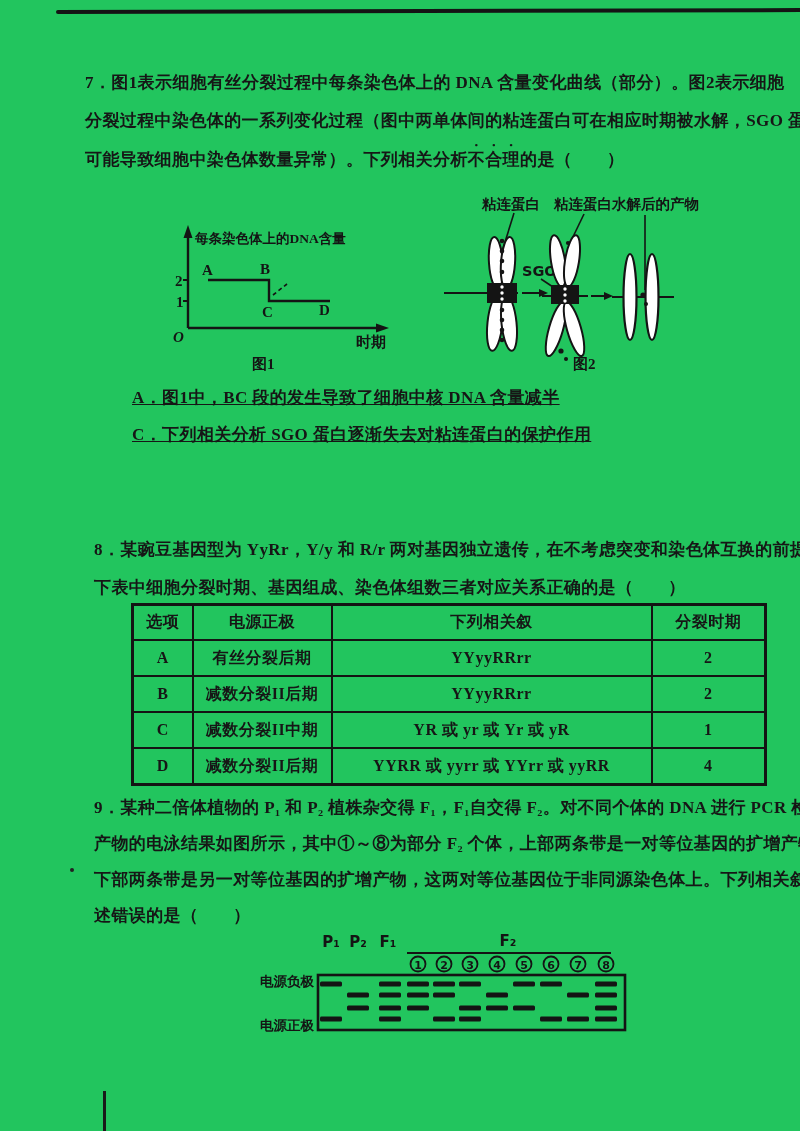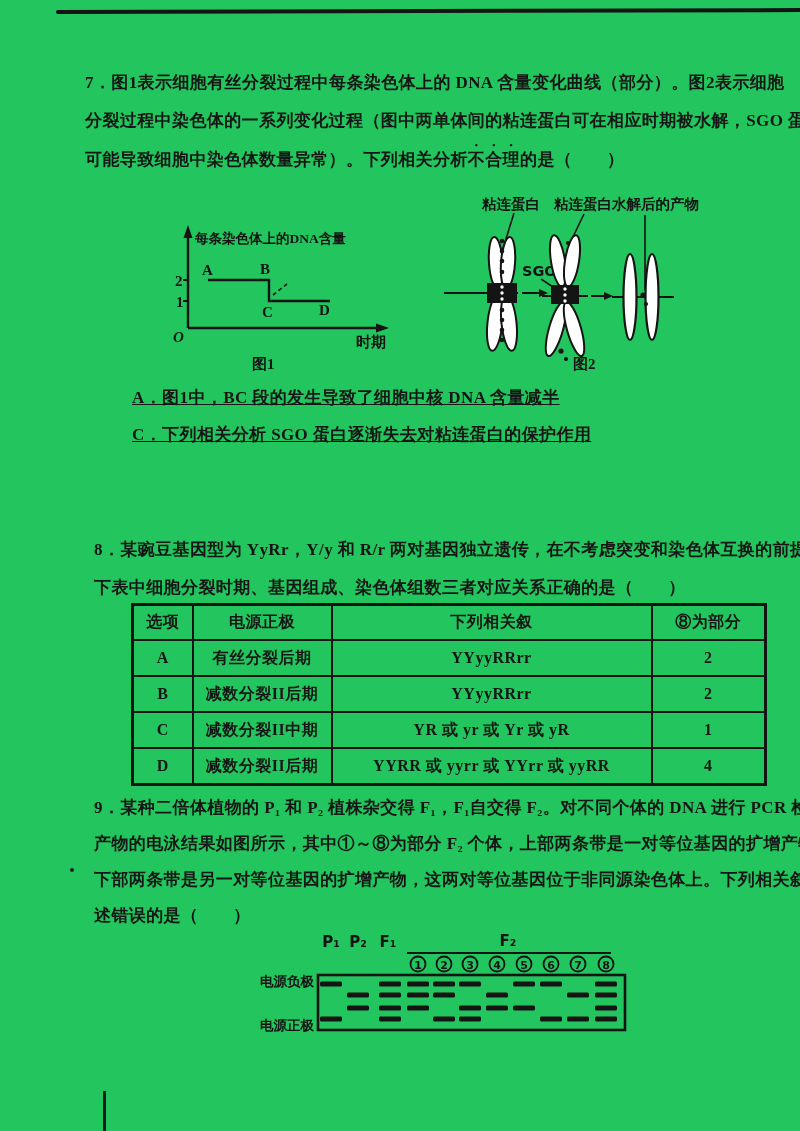--- a/index.html
+++ b/index.html
@@ -158,21 +158,21 @@
         <col style="width:60px">
         <col style="width:139px">
         <col style="width:320px">
         <col style="width:114px">
       </colgroup>
     <tbody>
         <tr>
       <th>选项</th>
       <th>电源正极</th>
       <th>下列相关叙</th>
-      <th>⑧为部分</th>
+      <th>分裂时期</th>
     </tr>
     <tr>
       <td>A</td>
       <td>有丝分裂后期</td>
       <td>YYyyRRrr</td>
       <td>2</td>
     </tr>
     <tr>
       <td>B</td>
       <td>减数分裂II后期</td>

